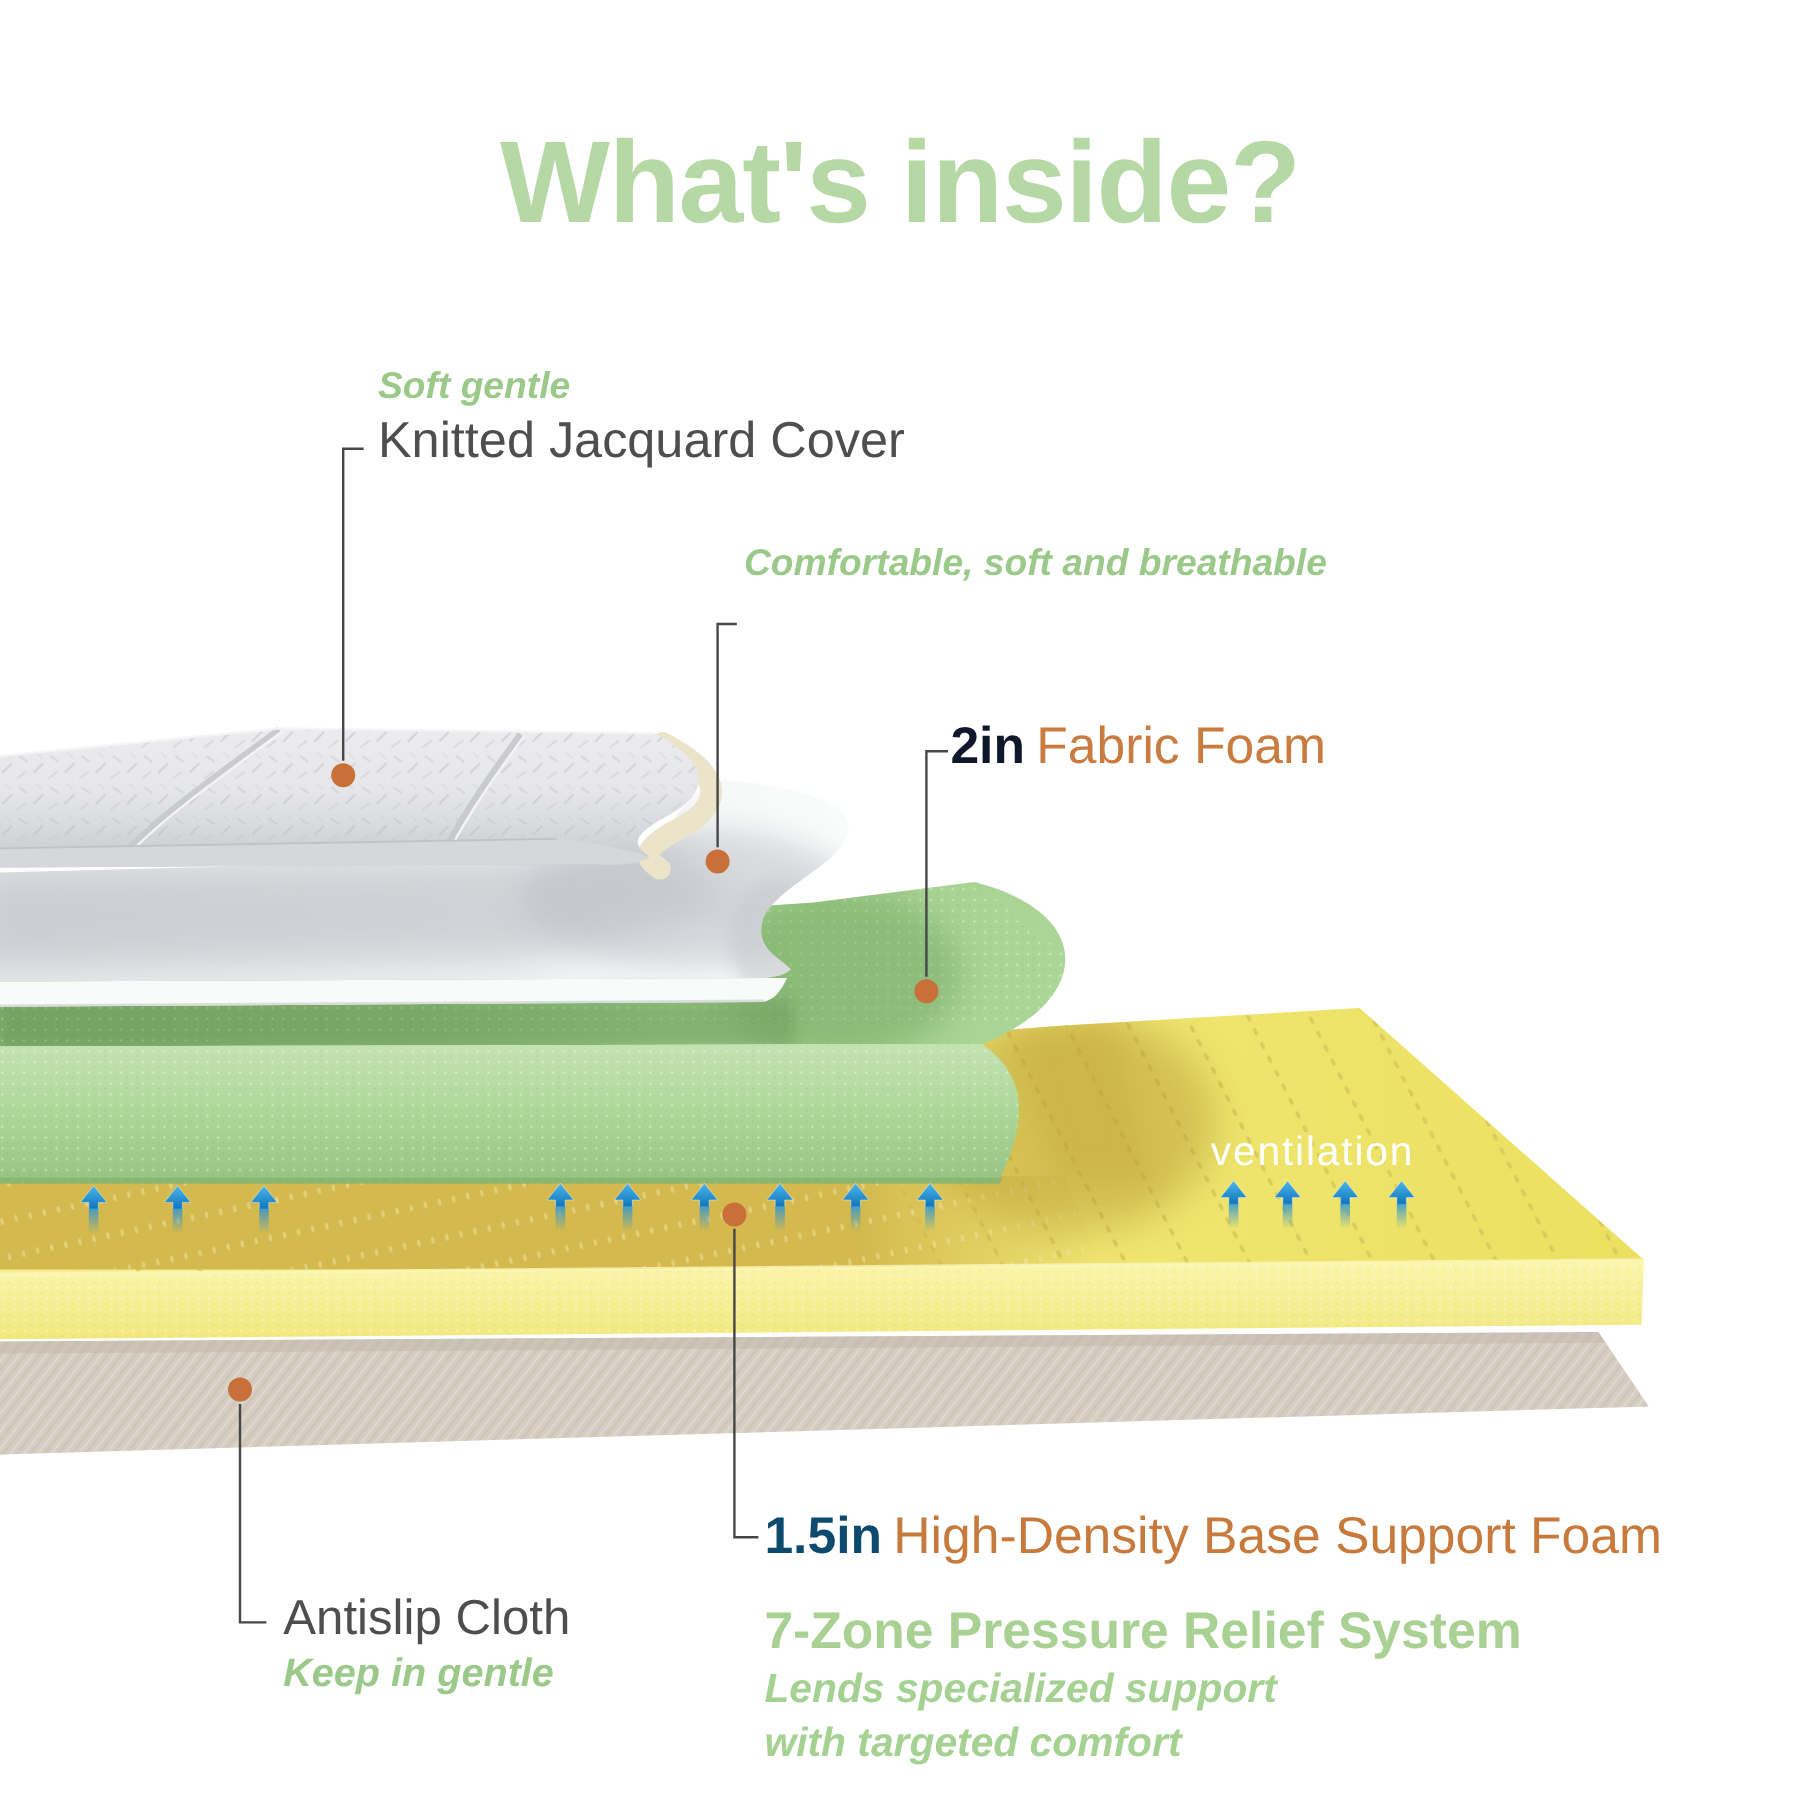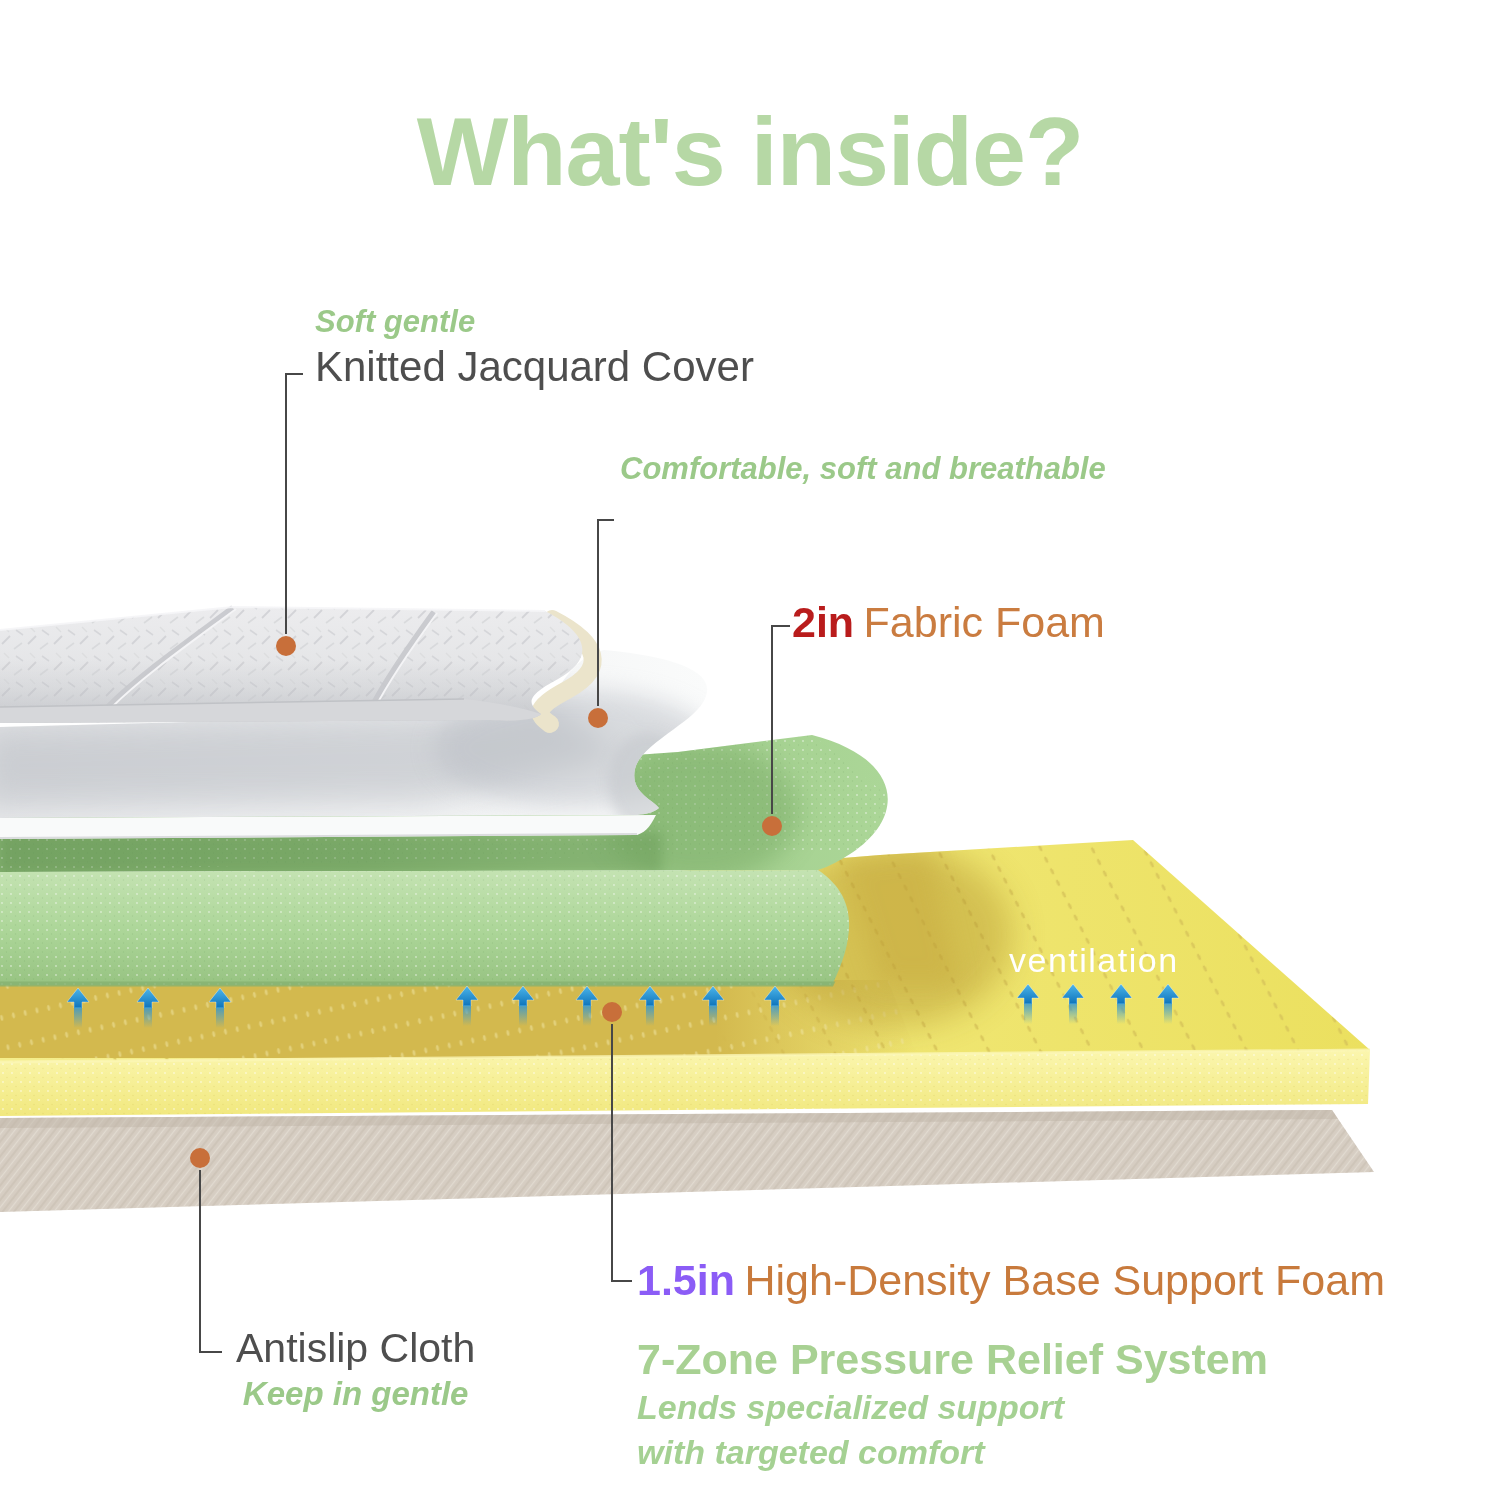--- a/index.html
+++ b/index.html
@@ -9,27 +9,27 @@
   .txt{position:absolute;white-space:nowrap;}
   #title{left:0;right:0;top:96px;text-align:center;font-size:97px;font-weight:700;
          color:#b6d8a5;letter-spacing:-1px;}
   .tagline{font-size:31px;font-style:italic;font-weight:700;color:#9bc989;line-height:1.25;}
   .biglabel{font-size:41px;color:#4e4e4e;line-height:1.2;}
   .desc{font-size:34px;font-style:italic;font-weight:700;color:#a5d193;line-height:1.3;}
   #cover-label{left:315px;top:303px;}
   #microfiber-label{left:620px;top:450px;}
   #memoryfoam-label{left:792px;top:598px;}
   #memoryfoam-label .sizeline{font-size:43px;line-height:1.15;}
-  .size-strong{font-weight:700;color:#b91c1c;}
+  .size-strong{font-weight:700;color:#0f172a;}
   .orange-name{color:#ca7c40;margin-left:.22em;}
   #ventilation-label{left:1009px;top:941px;font-size:34px;color:#ffffff;letter-spacing:1.5px;}
   #basefoam-label{left:637px;top:1256px;}
   #basefoam-label .sizeline{font-size:43px;line-height:1.16;}
   #basefoam-label .zone{font-size:43px;font-weight:700;color:#a8d193;line-height:1.2;margin-top:28px;}
-  #antislip-label{left:236px;top:1324px;text-align:center;}
+  #antislip-label{left:236px;top:1324px;}
   #antislip-label .biglabel{font-size:41px;}
   #antislip-label .tagline{font-size:33px;}
 </style>
 </head>
 <body>
 
 <div id="canvas">
 
   <svg id="art" width="1500" height="1500" viewBox="0 0 1500 1500">
     <defs>
@@ -246,21 +246,21 @@
   <div id="memoryfoam-label" class="txt">
     <div class="sizeline">
       <span class="size-strong">2in</span><span class="orange-name">Fabric Foam</span>
     </div>
   </div>
 
   <div id="ventilation-label" class="txt">ventilation</div>
 
   <div id="basefoam-label" class="txt">
     <div class="sizeline">
-      <span class="size-strong" style="color:#8b5cf6">1.5in</span><span class="orange-name" style="color:#c87a3c">High-Density Base Support Foam</span>
+      <span class="size-strong" style="color:#0c4a6e">1.5in</span><span class="orange-name" style="color:#c87a3c">High-Density Base Support Foam</span>
     </div>
     <div class="zone">7-Zone Pressure Relief System</div>
     <div class="desc">Lends specialized support</div>
     <div class="desc">with targeted comfort</div>
   </div>
 
   <div id="antislip-label" class="txt">
     <div class="biglabel">Antislip Cloth</div>
     <div class="tagline">Keep in gentle</div>
   </div>

